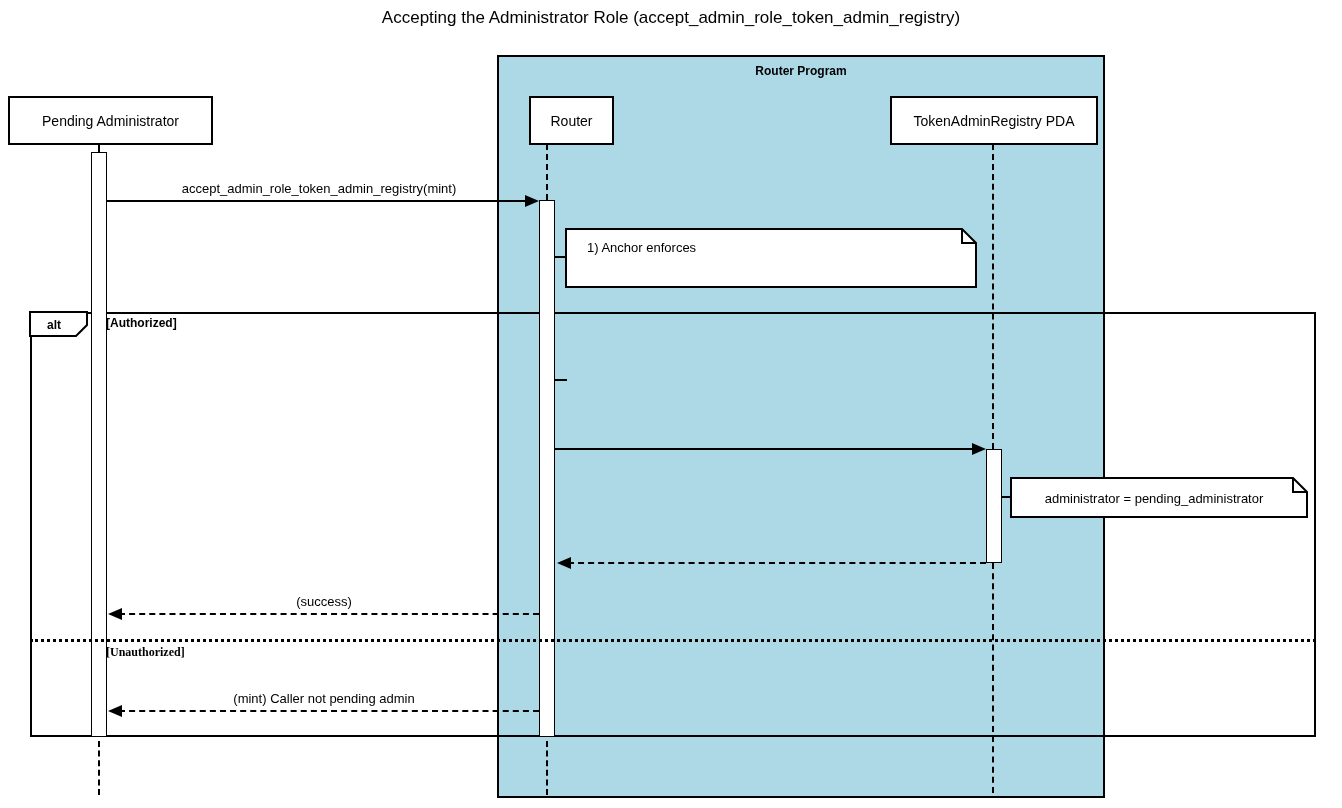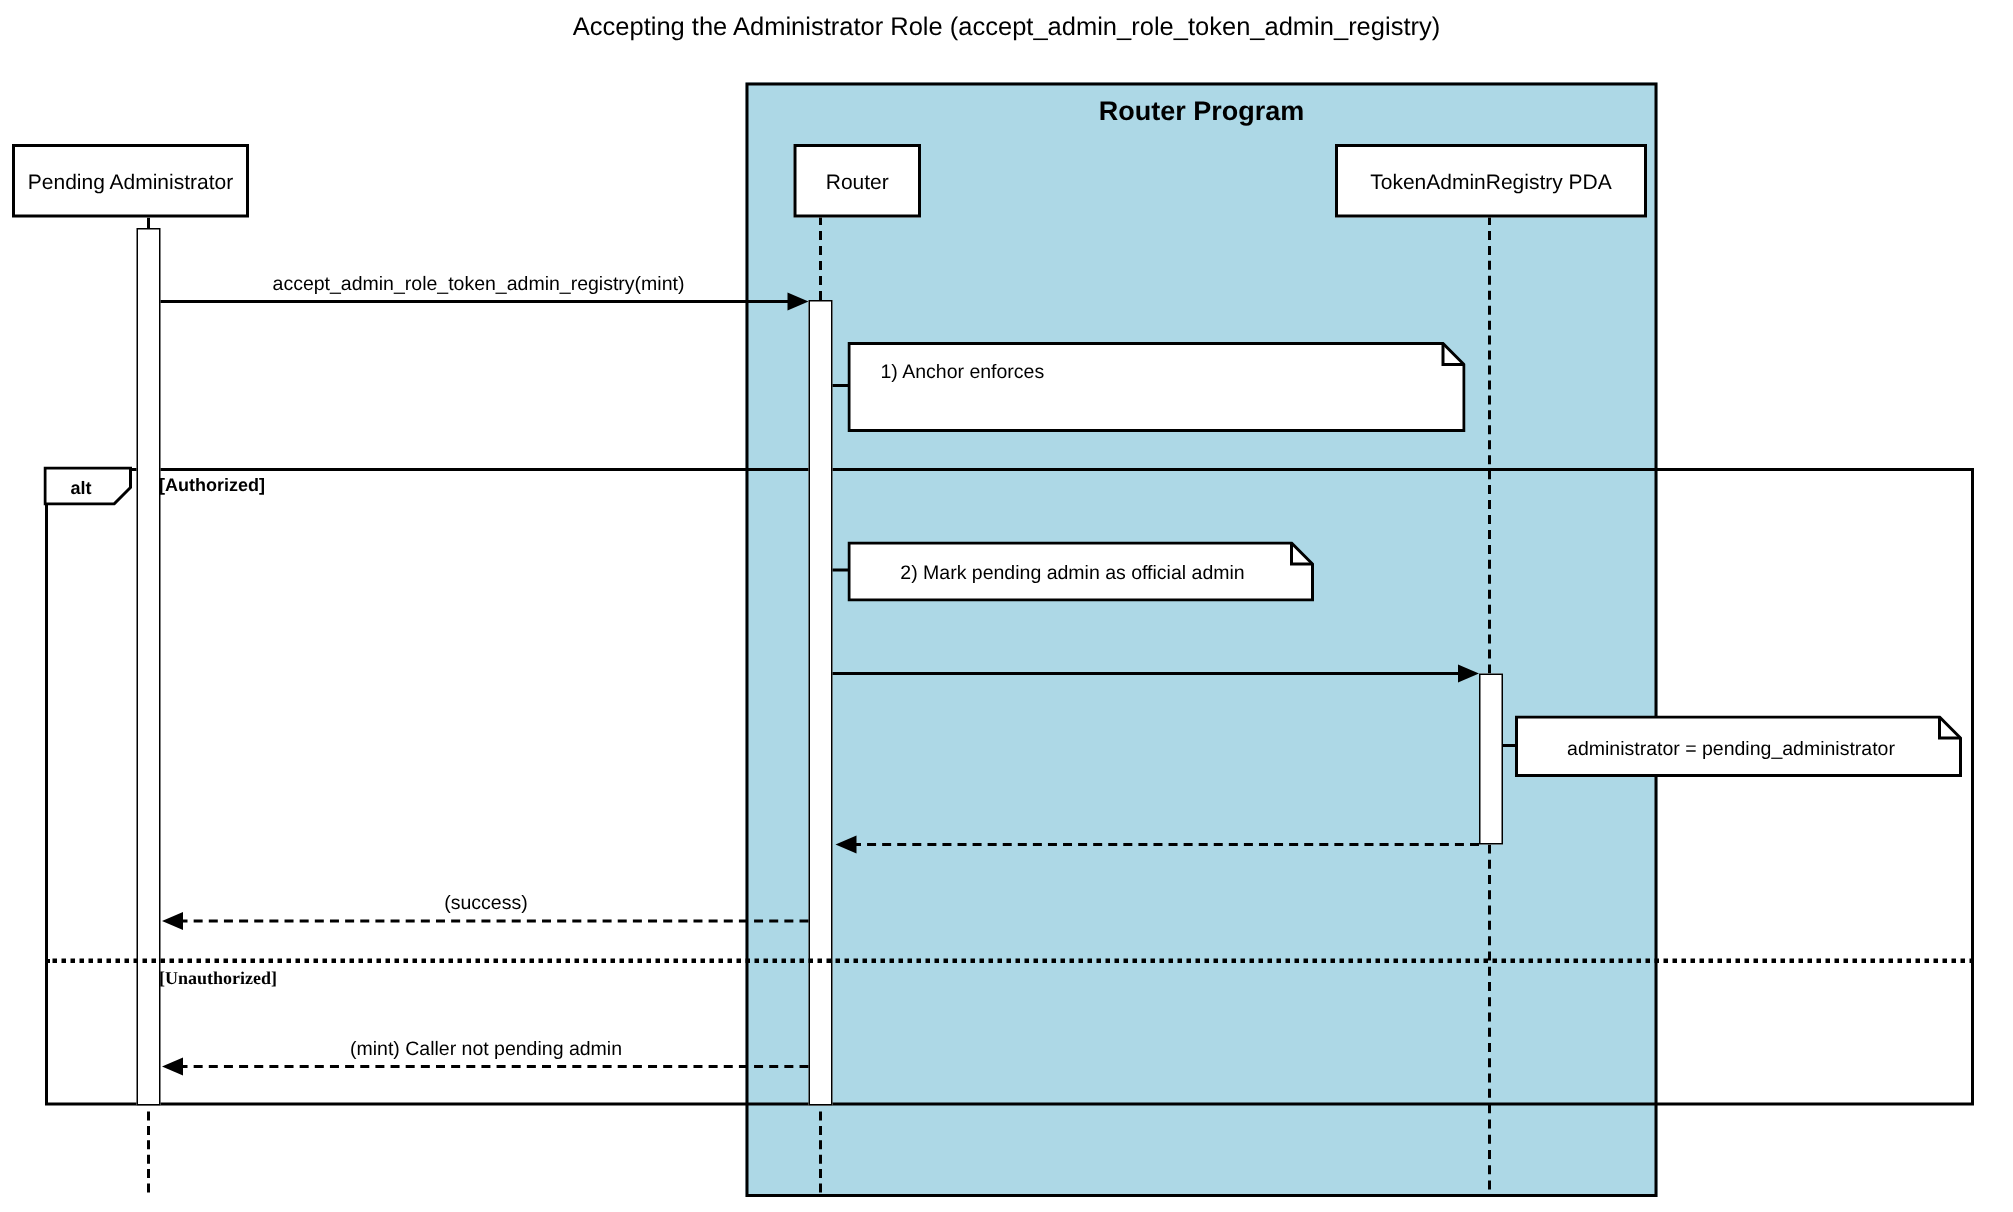--- a/index.html
+++ b/index.html
@@ -6,21 +6,21 @@
   html,body { background:#fff; }
   #canvas {
     position:relative; width:1342px; height:808px; overflow:hidden;
     font-family:"Liberation Sans", sans-serif; color:#000; background:#fff;padding-left:20px;
   }
   .abs { position:absolute; }
   .title { top:8px; left:0; width:1342px; text-align:center; font-size:17px; z-index:1; }
   .program-box { left:497px; top:55px; width:608px; height:743px;
     background:#ADD8E6; border:2px solid #000; z-index:0; }
   .program-label { left:497px; top:64px; width:608px; text-align:center;
-    font-weight:bold; font-size:18px; z-index:1; }
+    font-weight:bold; font-size:12px; z-index:1; }
   .pbox { background:#fff; border:2px solid #000; display:flex; align-items:center;
     justify-content:center; font-size:14px; z-index:3; text-align:center; }
   .lifeline { width:0; border-left:2px dashed #000; z-index:1; }
   .activation { width:16px; background:#fff; border:1.5px solid #000; z-index:3; }
   .alt-frame { left:30px; top:312px; width:1286px; height:425px;
     border:2px solid #000; z-index:2; background:transparent; }
   .guard { font-weight:bold; font-size:12px; z-index:4; }
   .divider { left:30px; top:639px; width:1286px; height:0;
     border-top:3px dotted #000; z-index:4; }
   .msg-line { height:0; border-top:2px solid #000; z-index:4; }
@@ -54,21 +54,21 @@
 
   <div class="abs alt-frame"></div>
   <svg class="abs alt-pentagon" style="left:29px; top:311px;" width="60" height="26">
     <polygon points="1,1 58,1 58,14 47,25 1,25" fill="#ffffff" stroke="#000000" stroke-width="2"></polygon>
     <text x="25" y="18" text-anchor="middle" font-size="12" font-weight="bold" font-family="Liberation Sans, sans-serif">alt</text>
   </svg>
   <div class="abs guard" style="left:106px; top:316px;">[Authorized]</div>
   <div class="abs divider"></div>
   <div class="abs guard" style="left:106px; top:645px;font-family:Liberation Serif, serif;">[Unauthorized]</div>
 
-  <div class="abs pbox" style="left:8px;  top:96px; width:158px; height:49px;">
+  <div class="abs pbox" style="left:8px;  top:96px; width:205px; height:49px;">
     <span>Pending Administrator</span>
   </div>
   <div class="abs pbox" style="left:505px; top:96px; width:85px; height:49px;margin-left:24px;">
     <span>Router</span>
   </div>
   <div class="abs pbox" style="left:890px; top:96px; width:208px; height:49px;">
     <span>TokenAdminRegistry PDA</span>
   </div>
 
   <div class="abs activation" style="left:91px;  top:152px; height:585px;"></div>
@@ -84,27 +84,20 @@
     <svg width="412" height="60">
       <path d="M1,1 H397 L411,15 V59 H1 Z" fill="#ffffff" stroke="#000000" stroke-width="2"></path>
       <path d="M397,1 V15 H411" fill="none" stroke="#000000" stroke-width="2"></path>
     </svg>
     <div class="note-text" style="left:22px; top:10px;">
       <div>1) Anchor enforces</div>
     </div>
   </div>
 
   <div class="abs stub" style="left:555px; top:379px; width:12px;"></div>
-  <div class="abs note" style="left:565px; top:361px; width:311px; height:40px;">
-    <svg width="311" height="40">
-      <path d="M1,1 H296 L310,15 V39 H1 Z" fill="#ffffff" stroke="#000000" stroke-width="2"></path>
-      <path d="M296,1 V15 H310" fill="none" stroke="#000000" stroke-width="2"></path>
-    </svg>
-    <div class="note-text" style="left:0; top:11px; width:300px; text-align:center;">2) Mark pending admin as official admin</div>
-  </div>
 
   <div class="abs msg-line" style="left:555px; top:448px; width:424px;"></div>
   <div class="abs arrow right" style="left:972px; top:443px;"></div>
 
   <div class="abs stub" style="left:1002px; top:496px; width:10px;"></div>
   <div class="abs note" style="left:1010px; top:477px; width:298px; height:41px;">
     <svg width="298" height="41">
       <path d="M1,1 H283 L297,15 V40 H1 Z" fill="#ffffff" stroke="#000000" stroke-width="2"></path>
       <path d="M283,1 V15 H297" fill="none" stroke="#000000" stroke-width="2"></path>
     </svg>

